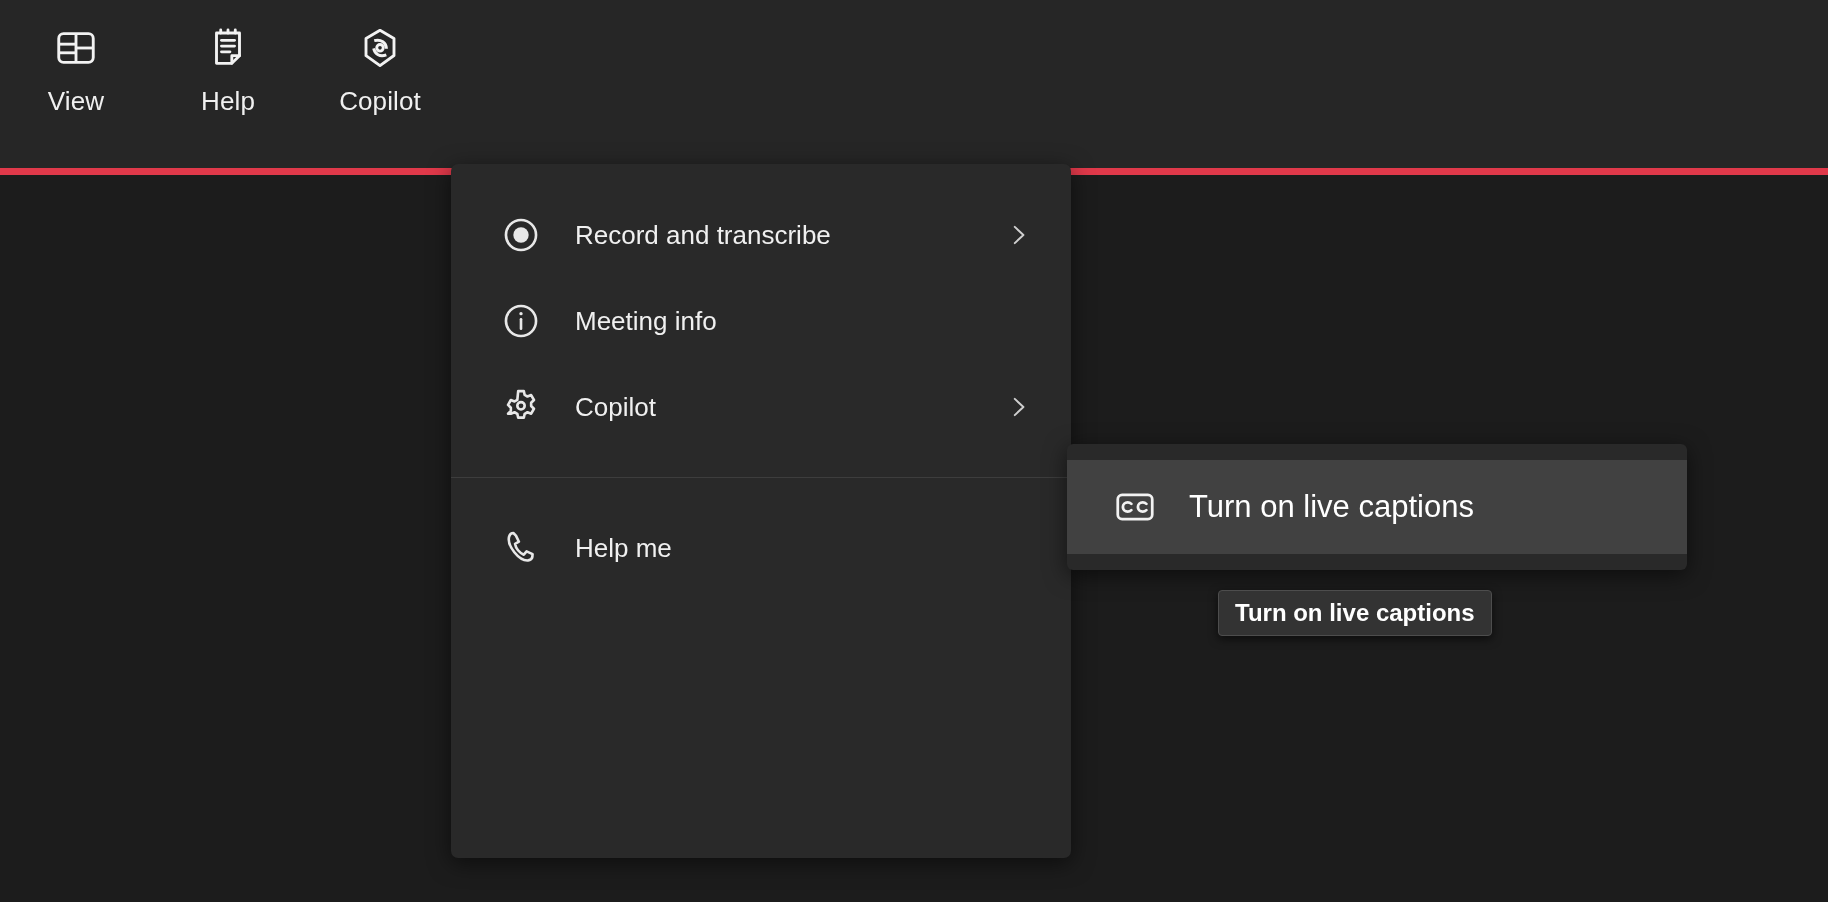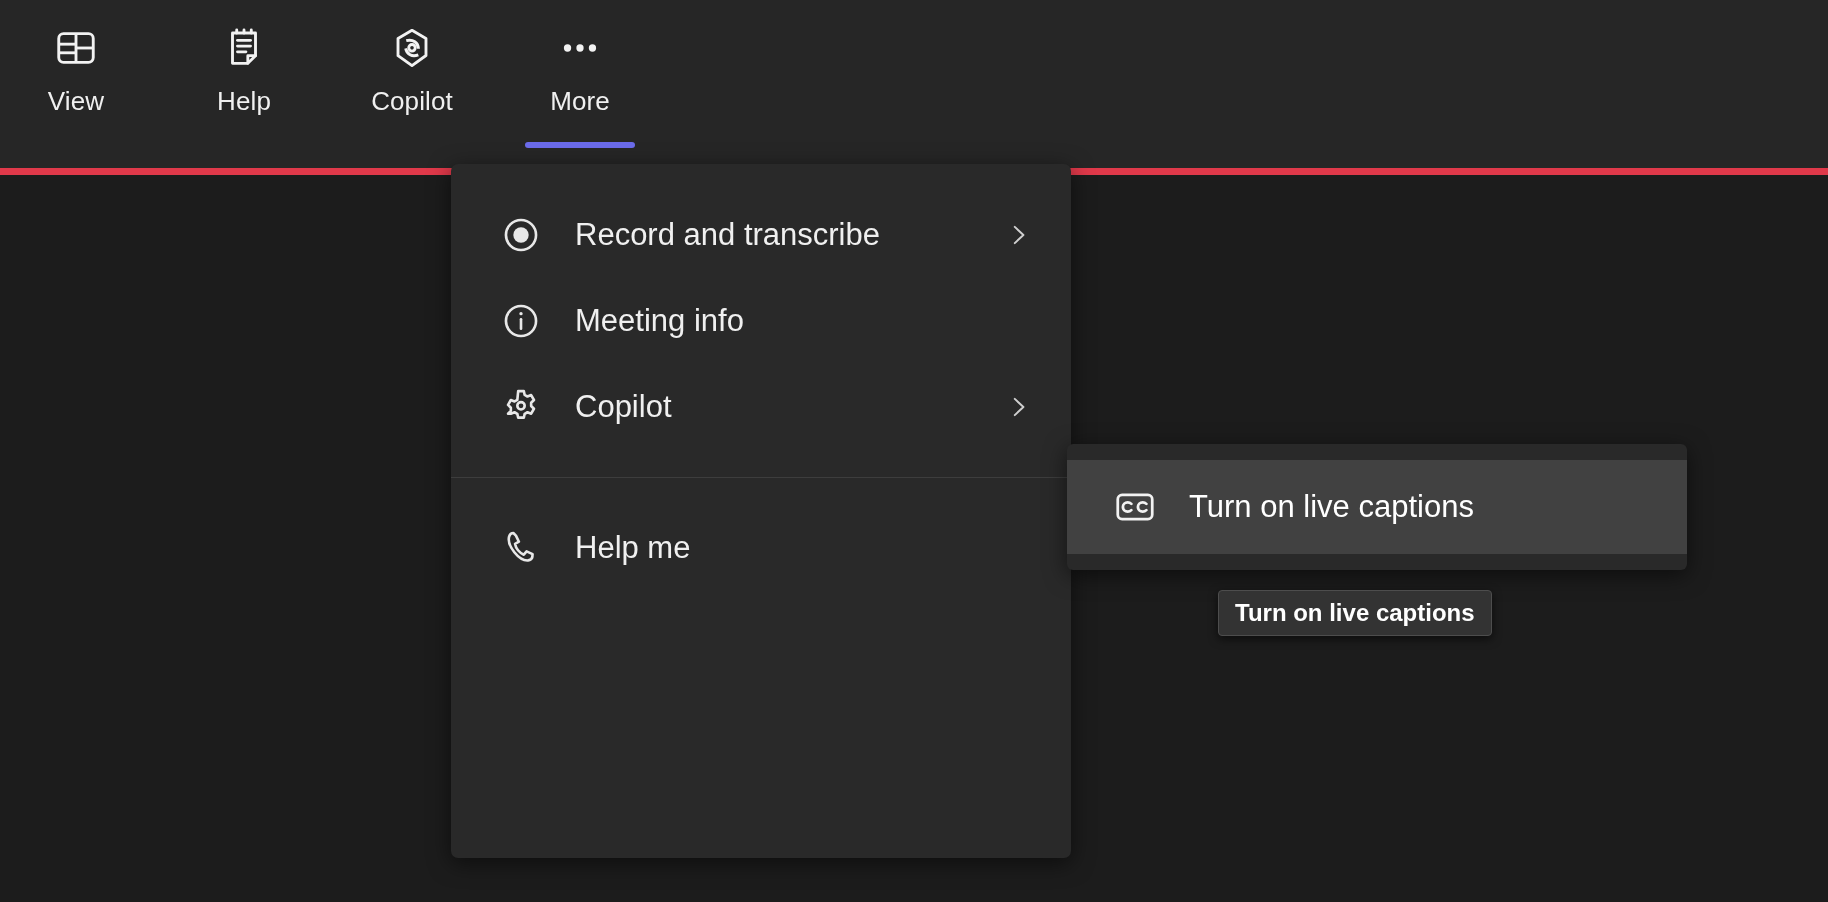--- a/index.html
+++ b/index.html
@@ -29,21 +29,20 @@
     height: 170px;
     background: #262626;
   }
 
   .tb-items {
     position: absolute;
     left: 0;
     top: 0;
     display: flex;
     align-items: flex-start;
-    gap: 16px;
   }
 
   .tb-item {
     position: relative;
     width: 152px;
     height: 162px;
     display: flex;
     flex-direction: column;
     align-items: center;
     justify-content: flex-start;
@@ -129,21 +128,21 @@
     height: 48px;
     flex: 0 0 48px;
     display: flex;
     align-items: center;
     justify-content: center;
     color: #e8e8e8;
   }
 
   .mi-label {
     margin-left: 30px;
-    font-size: 31px;
+    font-size: 26px;
     line-height: 36px;
     color: #f0f0f0;
     white-space: nowrap;
   }
 
   .mi-chevron {
     position: absolute;
     right: 40px;
     top: 50%;
     transform: translateY(-50%);
@@ -270,31 +269,20 @@
           <svg width="46" height="46" viewBox="0 0 24 24" fill="none" stroke="currentColor" stroke-width="1.5" stroke-linejoin="round">
             <path d="M12 2.8l7.3 4.2v8.9L12 21.2 4.7 16V7z"></path>
             <path d="M9 8.2c3.6-.9 6.2 1 6.4 4.2"></path>
             <path d="M15.3 15.6c-3.3 1.3-6-.3-6.6-3.4"></path>
             <circle cx="12" cy="11.9" r="1.7"></circle>
           </svg>
         </span>
         <span class="tb-label">Copilot</span>
       </div>
 
-      <div class="tb-item">
-        <span class="tb-icon">
-          <svg width="46" height="46" viewBox="0 0 24 24" fill="currentColor">
-            <circle cx="5.5" cy="12" r="1.9"></circle>
-            <circle cx="12" cy="12" r="1.9"></circle>
-            <circle cx="18.5" cy="12" r="1.9"></circle>
-          </svg>
-        </span>
-        <span class="tb-label">More</span>
-        <span class="tb-underline"></span>
-      </div>
 
     </div>
   </div>
 
   <div id="red-bar"></div>
 
   <div id="stage"></div>
 
   <div id="context-menu">
 

